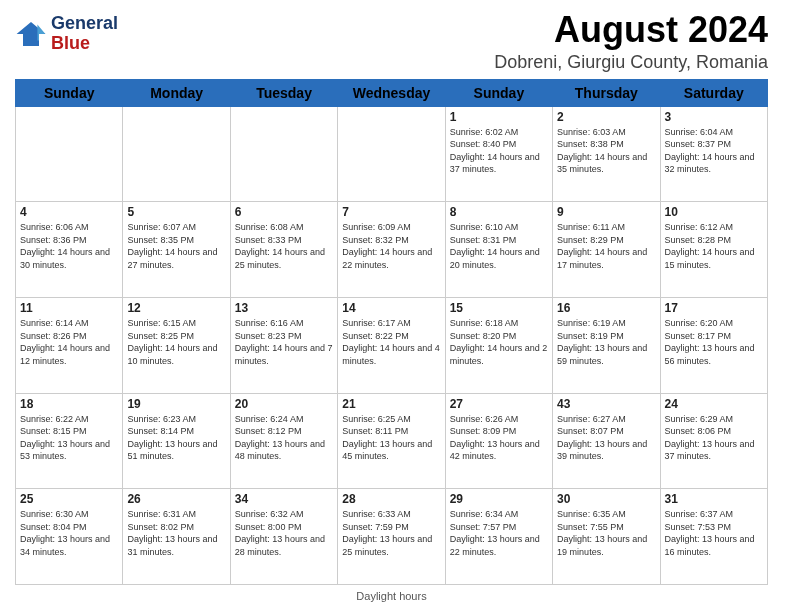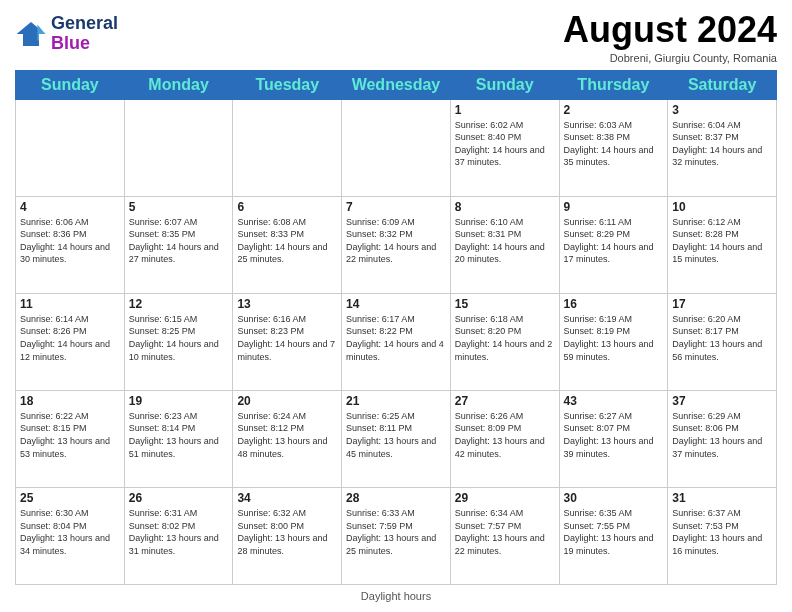--- a/index.html
+++ b/index.html
@@ -6,21 +6,21 @@
     body {
       font-family: Arial, sans-serif;
       background: #fff;
       width: 792px;
       height: 612px;
       overflow: hidden;
     }
     .page {
       width: 792px;
       height: 612px;
-      padding: 10px 15px 10px 15px;
+      padding: 10px 24px 10px 15px;
       display: flex;
       flex-direction: column;
     }
     .header {
       display: flex;
       align-items: flex-start;
       justify-content: space-between;
       margin-bottom: 6px;
     }
     .logo {
@@ -45,35 +45,35 @@
     .title-block {
       text-align: right;
     }
     .month-title {
       font-size: 36px;
       font-weight: bold;
       color: #000000;
       line-height: 1.1;
     }
     .location-title {
-      font-size: 11px;
+      font-size: 18px;
       color: #444;
       margin-top: 2px;
     }
     .calendar {
       flex: 1;
       border: 1px solid #ccc;
       border-collapse: collapse;
       width: 100%;
       table-layout: fixed;
     }
     .calendar th {
       background-color: #2a6ebb;
-      color: #5eead4;
-      font-size: 16px;
+      color: #000000;
+      font-size: 14px;
       font-weight: bold;
       text-align: center;
       padding: 5px 2px;
       border: 1px solid #2a6ebb;
     }
     .calendar td {
       border: 1px solid #ccc;
       vertical-align: top;
       padding: 3px 4px;
       font-size: 9.5px;
@@ -107,21 +107,21 @@
 <div class="page">
   <div class="header">
     <div class="logo">
       <svg class="logo-icon" viewBox="0 0 40 40">
         <rect x="0" y="0" width="40" height="40" fill="white"></rect>
         <polygon points="20,5 38,20 30,20 30,35 10,35 10,20 2,20" fill="#2a6ebb"></polygon>
         <polygon points="28,8 38,20 30,20 30,28 28,28" fill="#4a9fd4"></polygon>
       </svg>
       <div class="logo-text">
         <span>General</span>
-        <span style="color:#a21caf">Blue</span>
+        <span style="color:#b91c1c">Blue</span>
       </div>
     </div>
     <div class="title-block">
       <div class="month-title">August 2024</div>
       <div class="location-title">Dobreni, Giurgiu County, Romania</div>
     </div>
   </div>
 
   <table class="calendar">
     <thead>
@@ -233,21 +233,21 @@
           </td>
           <td>
             <span class="day-number">27</span>
             <div class="day-info">Sunrise: 6:26 AM<br>Sunset: 8:09 PM<br>Daylight: 13 hours and 42 minutes.</div>
           </td>
           <td>
             <span class="day-number">43</span>
             <div class="day-info">Sunrise: 6:27 AM<br>Sunset: 8:07 PM<br>Daylight: 13 hours and 39 minutes.</div>
           </td>
           <td>
-            <span class="day-number">37</span>
+            <span class="day-number">24</span>
             <div class="day-info">Sunrise: 6:29 AM<br>Sunset: 8:06 PM<br>Daylight: 13 hours and 37 minutes.</div>
           </td>
         </tr>
         <tr>
           <td>
             <span class="day-number">25</span>
             <div class="day-info">Sunrise: 6:30 AM<br>Sunset: 8:04 PM<br>Daylight: 13 hours and 34 minutes.</div>
           </td>
           <td>
             <span class="day-number">26</span>

